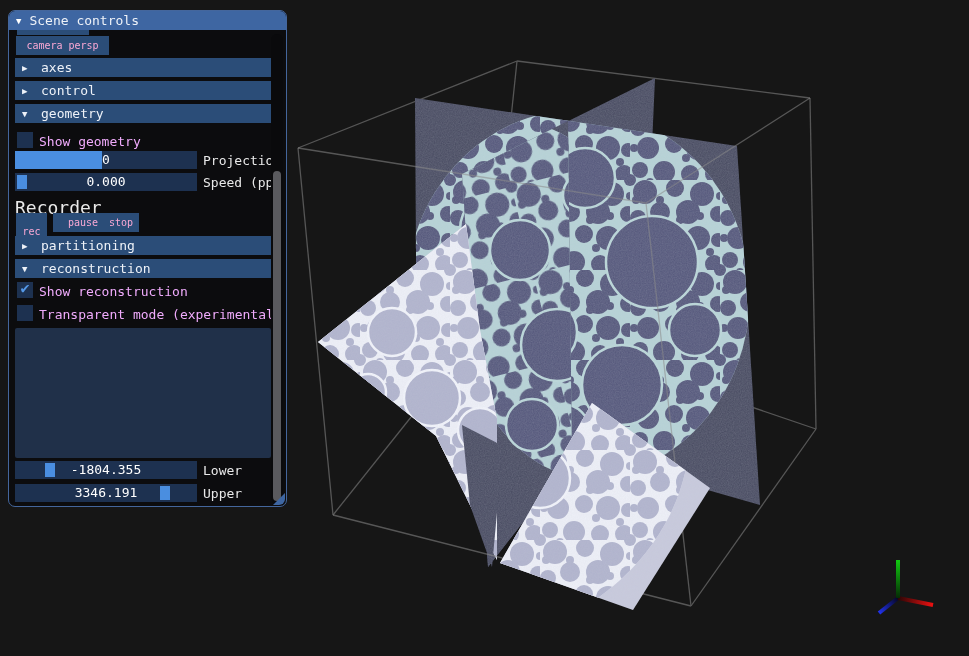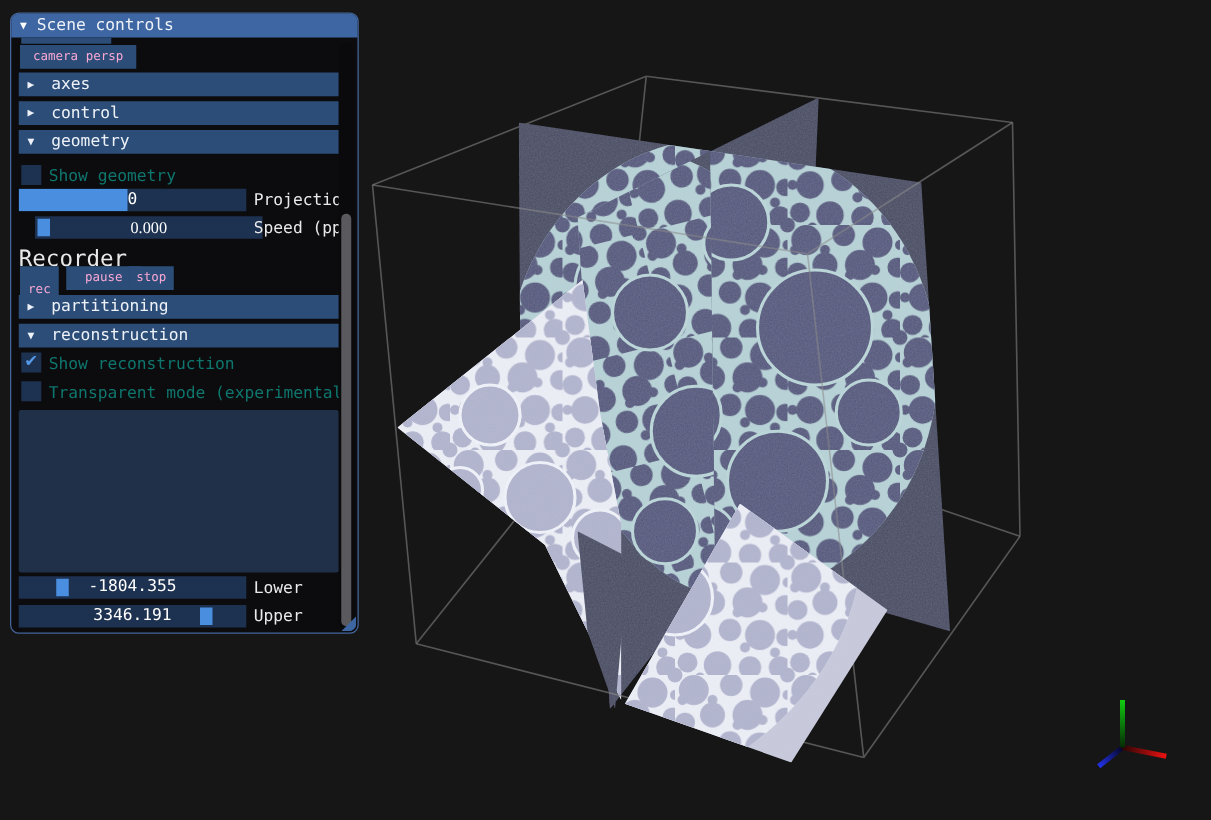--- a/index.html
+++ b/index.html
@@ -17,21 +17,21 @@
   .collapse-arrow { font-size: 9px; color: #fff; }
   .widget { position: absolute; font-size: 13px; color: #e9e9e9; }
   .btn { background: #2b4d78; color: #f9a8d4; display: flex; align-items: center;
     justify-content: center; font-size: 10px; cursor: default; }
   .hdr { background: #2b4d78; color: #eef2f8; display: flex; align-items: center;
     gap: 9px; padding-left: 7px; font-size: 13px; }
   .hdr .arrow { font-size: 9px; width: 10px; }
   .cb-box { position: absolute; width: 16px; height: 16px; background: #1d3150; }
   .cb-check { position: absolute; left: 0; top: -3px; width: 16px; height: 16px;
     color: #5599e8; font-size: 15px; font-weight: bold; line-height: 18px; text-align: center; }
-  .cb-label { position: absolute; font-size: 13px; color: #0f766e; white-space: nowrap; }
+  .cb-label { position: absolute; font-size: 13px; color: #f0abfc; white-space: nowrap; }
   .slider { position: absolute; width: 182px; height: 18px; background: #1d3150; overflow: hidden; }
   .slider .fill { position: absolute; left: 0; top: 0; bottom: 0; background: #4a8ee0; }
   .slider .grab { position: absolute; top: 2px; bottom: 2px; width: 10px; background: #4a8ee0; }
   .slider .val { position: absolute; left: 0; right: 0; top: 1px; text-align: center;
     color: #fff; font-size: 13px; }
   .slider-label { position: absolute; font-size: 13px; color: #e9e9e9; white-space: nowrap;
     width: 68px; overflow: hidden; }
   .static-label { position: absolute; font-size: 18px; color: #e9e9e9; white-space: nowrap; }
   #child-region { position: absolute; left: 6px; top: 317px; width: 256px; height: 130px;
     background: #203049; border-radius: 2px; }
@@ -285,21 +285,21 @@
 
     <div class="cb-box" style="left:8px; top:121px;"></div>
     <div class="cb-label" style="left:30px; top:123px;">Show geometry</div>
 
     <div class="slider" style="left:6px; top:140px;">
       <div class="fill" style="width:48%;"></div>
       <div class="val">0</div>
     </div>
     <div class="slider-label" style="left:194px; top:142px;">Projection</div>
 
-    <div class="slider" style="left:19px; top:162px;font-family:Liberation Serif, serif;">
+    <div class="slider" style="left:6px; top:162px;">
       <div class="grab" style="left:2px;"></div>
       <div class="val">0.000</div>
     </div>
     <div class="slider-label" style="left:194px; top:164px;">Speed (pps)</div>
 
     <div class="static-label" style="left:6px; top:186px;">Recorder</div>
 
     <div class="widget btn" style="left:7px; top:202px; width:31px; height:36px;">rec</div>
     <div class="widget btn" style="left:44px; top:202px; width:60px; height:19px;">pause</div>
     <div class="widget btn" style="left:94px; top:202px; width:36px; height:19px;">stop</div>

